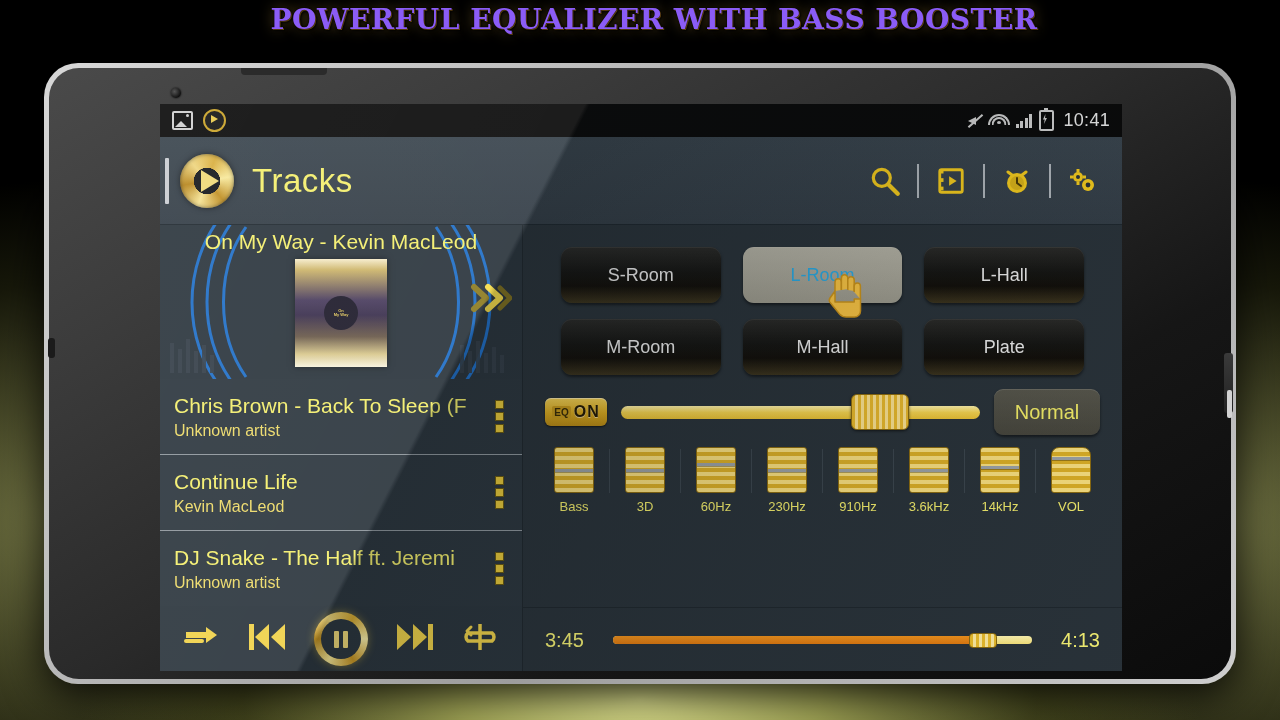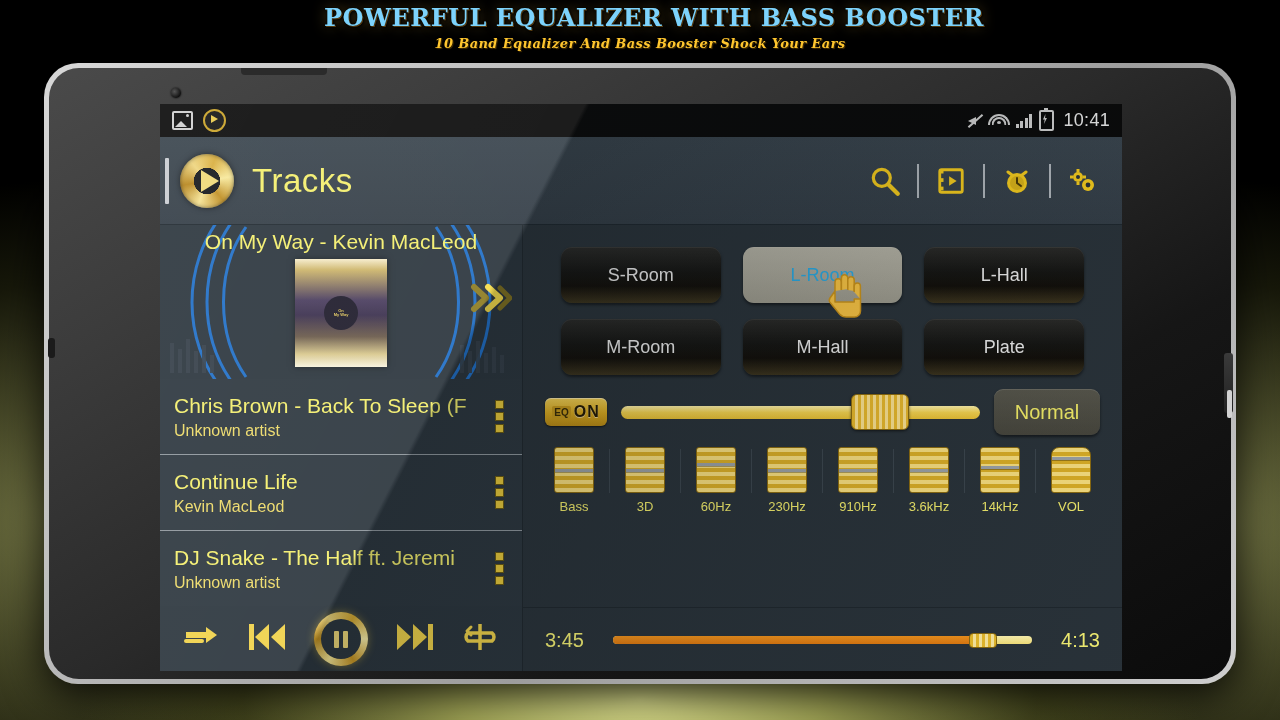--- a/index.html
+++ b/index.html
@@ -18,22 +18,22 @@
       radial-gradient(ellipse 500px 430px at 60px 520px, rgba(196,200,120,.55) 0%, rgba(90,94,40,.25) 55%, rgba(0,0,0,0) 80%),
       radial-gradient(ellipse 500px 430px at 1220px 520px, rgba(196,200,120,.55) 0%, rgba(90,94,40,.25) 55%, rgba(0,0,0,0) 80%),
       linear-gradient(#000 0%, #000 45%, #050500 60%, #0b0b03 75%, #14140a 100%);
   }
 
   
   .banner{position:absolute;left:0;top:0;width:1280px;height:70px;text-align:center;z-index:6;}
   .banner .title{
     margin-top:3px;
     font-family:"DejaVu Serif", serif;
-    font-weight:bold;font-size:24px;letter-spacing:.5px;
-    color:#7dd3fc;
+    font-weight:bold;font-size:28px;letter-spacing:.5px;
+    color:#8b5cf6;
     text-shadow:0 0 2px #000, 1px 1px 0 #6b4a14, 2px 2px 3px #000, 0 0 14px rgba(255,200,80,.35);
     white-space:nowrap;
     padding-left:28px;
   }
   .banner .subtitle{
     margin-top:4px;
     font-family:"DejaVu Serif", serif;
     font-style:italic;font-weight:bold;font-size:13px;letter-spacing:.4px;
     color:#ffc62e;
     text-shadow:0 0 2px #000, 1px 1px 1px #5a3c05;
@@ -247,21 +247,20 @@
   }
 </style>
 </head>
 <body>
 
 <div class="stage">
   <div class="bg-glow"></div>
 
   <div class="banner">
     <div class="title">POWERFUL EQUALIZER WITH BASS BOOSTER</div>
-    <div class="subtitle">10 Band Equalizer And Bass Booster Shock Your Ears</div>
   </div>
 
   <div class="tablet">
     <div class="tablet-inner">
       <div class="speaker"></div>
       <div class="cam"></div>
       <div class="btn-left"></div>
       <div class="btn-right"></div>
       <div class="btn-right2"></div>
 

